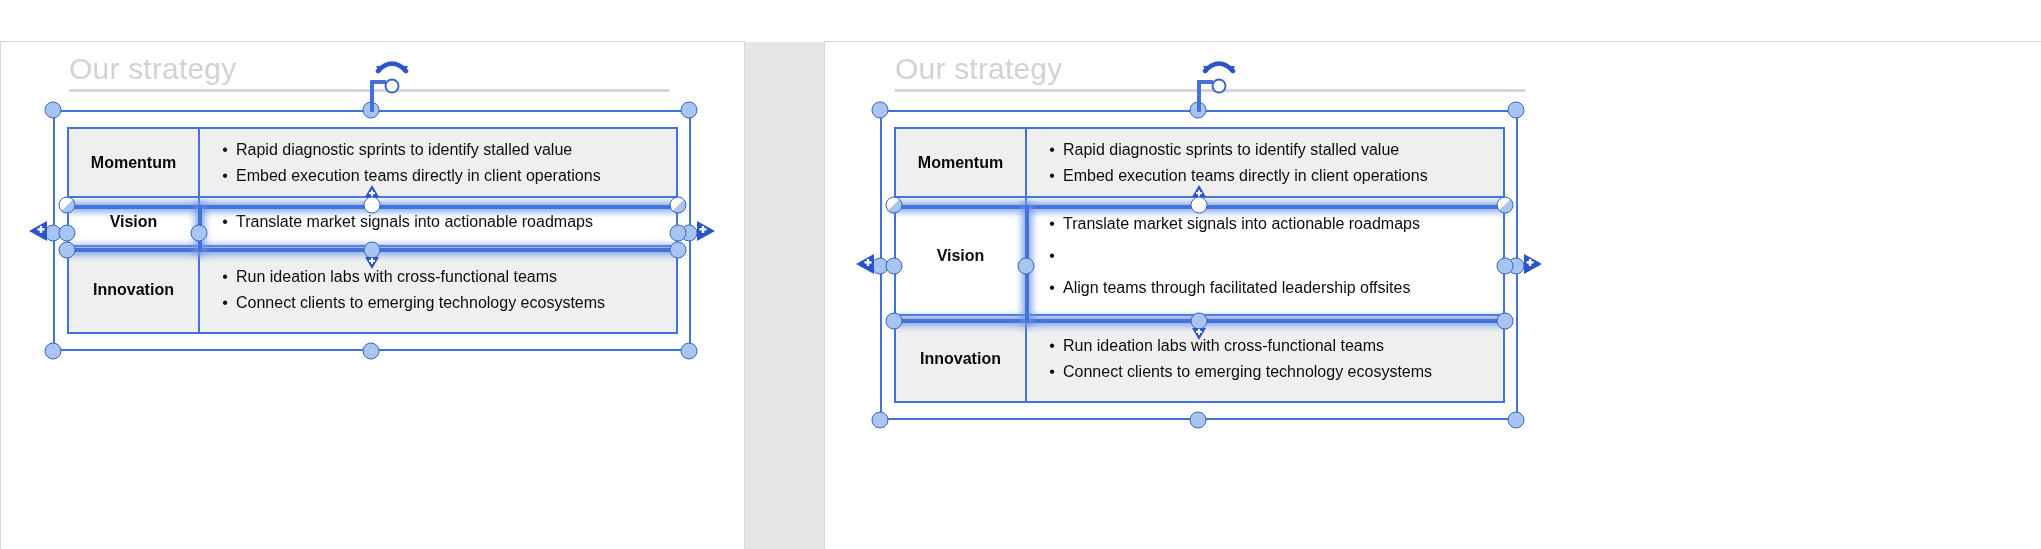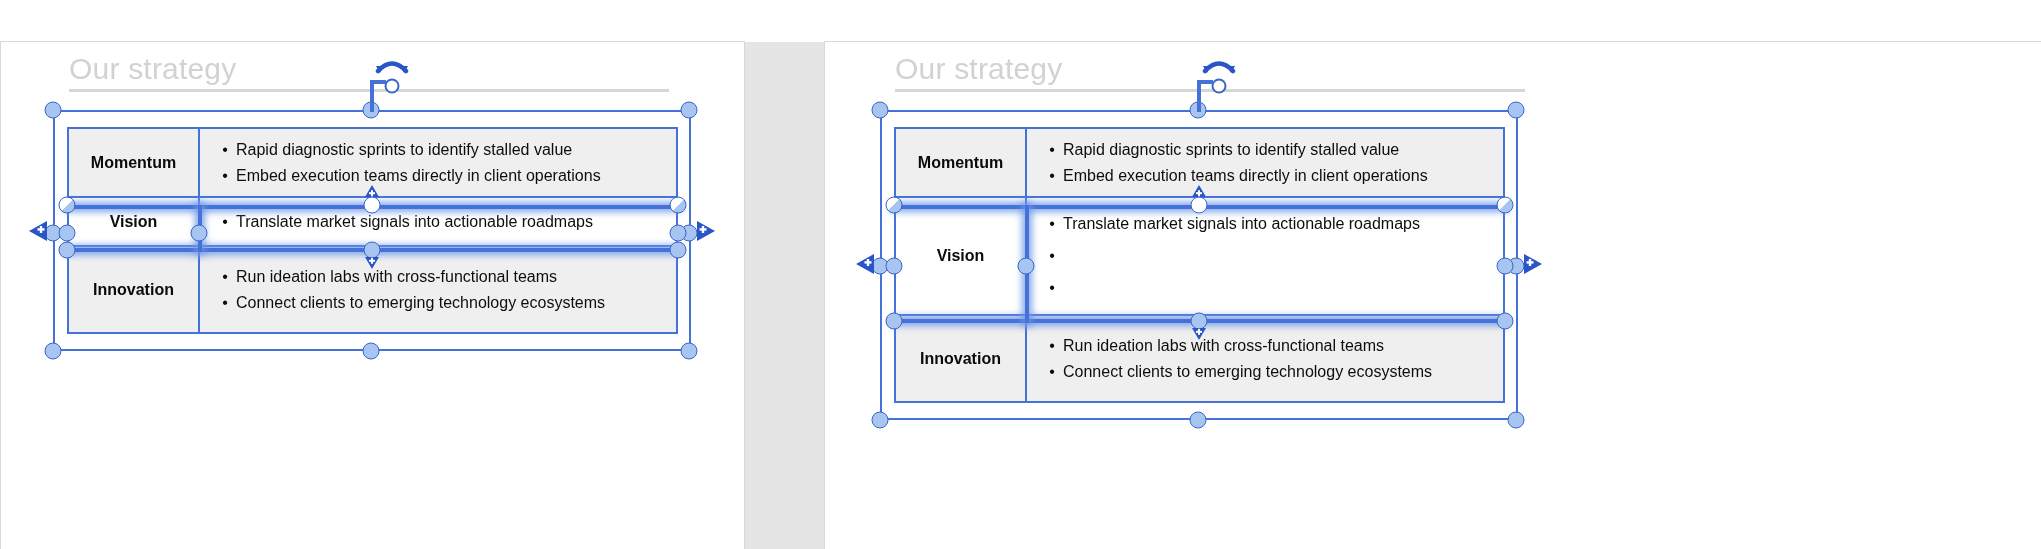--- a/index.html
+++ b/index.html
@@ -300,20 +300,21 @@
         <div class="cell-body">
           <div class="bullet-line" style="padding:7px 0 7px 14px;">
             <span class="bullet-dot" style="width:22px;">•</span>
             <span>Translate market signals into actionable roadmaps</span>
           </div>
           <div class="bullet-line" style="padding:7px 0 7px 14px;">
             <span class="bullet-dot" style="width:22px;">•</span>
           </div>
           <div class="bullet-line" style="padding:7px 0 7px 14px;">
             <span class="bullet-dot" style="width:22px;">•</span>
+            <span>Align teams through facilitated leadership offsites</span>
           </div>
         </div>
       </div>
 
       <div class="tbl-row" style="height:85px;">
         <div class="cell-label" style="width:131px;">Innovation</div>
         <div class="cell-body">
           <div class="bullet-line" style="padding:4px 0 4px 14px;">
             <span class="bullet-dot" style="width:22px;">•</span>
             <span>Run ideation labs with cross-functional teams</span>

